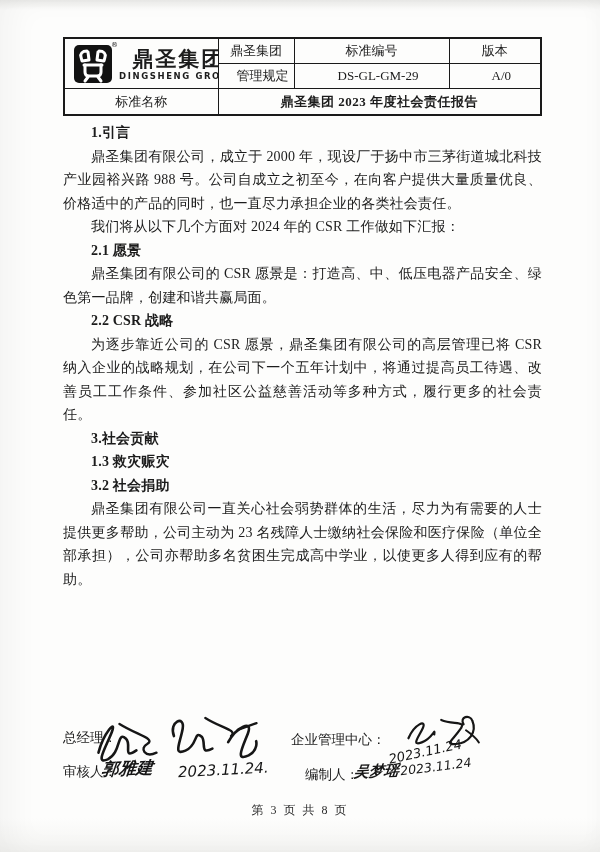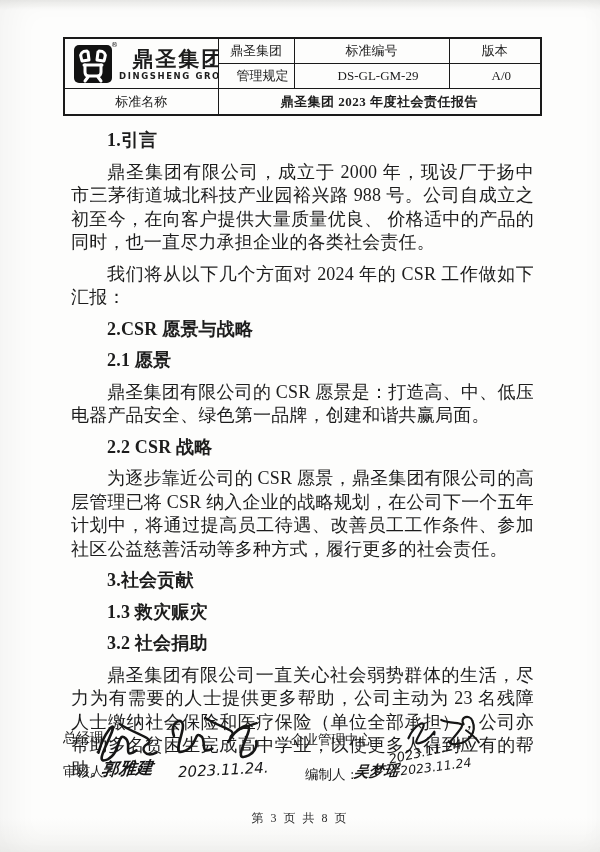--- a/index.html
+++ b/index.html
@@ -20,35 +20,35 @@
   td.logo-cell{text-align:left;}
   .logo-wrap{display:flex; align-items:center; gap:6px; padding:4px 2px 4px 8px; position:relative;}
   .logo-mark{flex:0 0 auto; display:block;}
   .reg{position:absolute; left:46px; top:2px; font-size:7px; line-height:1; font-family:"DejaVu Sans",sans-serif;}
   .brand{display:flex; flex-direction:column; line-height:1; padding-top:2px;}
   .brand-cn{font-family:"DejaVu Sans",sans-serif; font-weight:900; font-size:21px; letter-spacing:2px; white-space:nowrap;}
   .brand-en{font-family:"DejaVu Sans",sans-serif; font-weight:700; font-size:8.5px; letter-spacing:1.6px; margin-top:2px; white-space:nowrap;}
   td.title-val{font-weight:bold; font-size:13.5px; letter-spacing:0.5px;}
   
   .doc-body{position:absolute; left:63px; top:121px; width:479px;}
-  .doc-body p.blk{margin:8px; font-size:18px; line-height:23.5px;
+  .doc-body p.blk{margin:0; font-size:14px; line-height:23.5px;
     text-align:justify; text-indent:2em; letter-spacing:0.2px;}
   .doc-body p.heading{font-weight:bold;}
   
   .abs{position:absolute;}
   .sig-label{font-size:13.5px; white-space:nowrap;}
   .ink{color:#161616;}
   .hw{display:inline-block; font-style:italic; transform:skewX(-8deg) rotate(-2deg);
     font-weight:bold; white-space:nowrap;}
   .hw-date{display:inline-block; font-family:"DejaVu Sans",sans-serif; font-style:italic;
     white-space:nowrap;}
   svg.sig path{fill:none; stroke:#161616; stroke-linecap:round; stroke-linejoin:round;}
   
   .footer{position:absolute; left:0; top:802px; width:100%; text-align:center;
-    font-size:12px; letter-spacing:2px; color:#2a2a2a;margin-top:8px;}
+    font-size:12px; letter-spacing:2px; color:#2a2a2a;}
 </style>
 </head>
 <body>
 
 <div class="page">
 
   <table class="hdr">
     <colgroup>
       <col style="width:154px">
         <col style="width:76px">
@@ -90,21 +90,20 @@
       <td>标准名称</td>
       <td class="title-val" colspan="3">鼎圣集团 2023 年度社会责任报告</td>
     </tr>
   </tbody>
     </table>
 
   <div class="doc-body">
       <p class="blk heading">1.引言</p>
       <p class="blk paragraph">鼎圣集团有限公司，成立于 2000 年，现设厂于扬中市三茅街道城北科技产业园裕兴路 988 号。公司自成立之初至今，在向客户提供大量质量优良、 价格适中的产品的同时，也一直尽力承担企业的各类社会责任。</p>
       <p class="blk paragraph">我们将从以下几个方面对 2024 年的 CSR 工作做如下汇报：</p>
-      <p class="blk heading">2.CSR 愿景与战略</p>
       <p class="blk heading">2.1 愿景</p>
       <p class="blk paragraph">鼎圣集团有限公司的 CSR 愿景是：打造高、中、低压电器产品安全、绿色第一品牌，创建和谐共赢局面。</p>
       <p class="blk heading">2.2 CSR 战略</p>
       <p class="blk paragraph">为逐步靠近公司的 CSR 愿景，鼎圣集团有限公司的高层管理已将 CSR 纳入企业的战略规划，在公司下一个五年计划中，将通过提高员工待遇、改善员工工作条件、参加社区公益慈善活动等多种方式，履行更多的社会责任。</p>
       <p class="blk heading">3.社会贡献</p>
       <p class="blk heading">1.3 救灾赈灾</p>
       <p class="blk heading">3.2 社会捐助</p>
       <p class="blk paragraph">鼎圣集团有限公司一直关心社会弱势群体的生活，尽力为有需要的人士提供更多帮助，公司主动为 23 名残障人士缴纳社会保险和医疗保险（单位全部承担），公司亦帮助多名贫困生完成高中学业，以使更多人得到应有的帮助。</p>
     </div>
 

